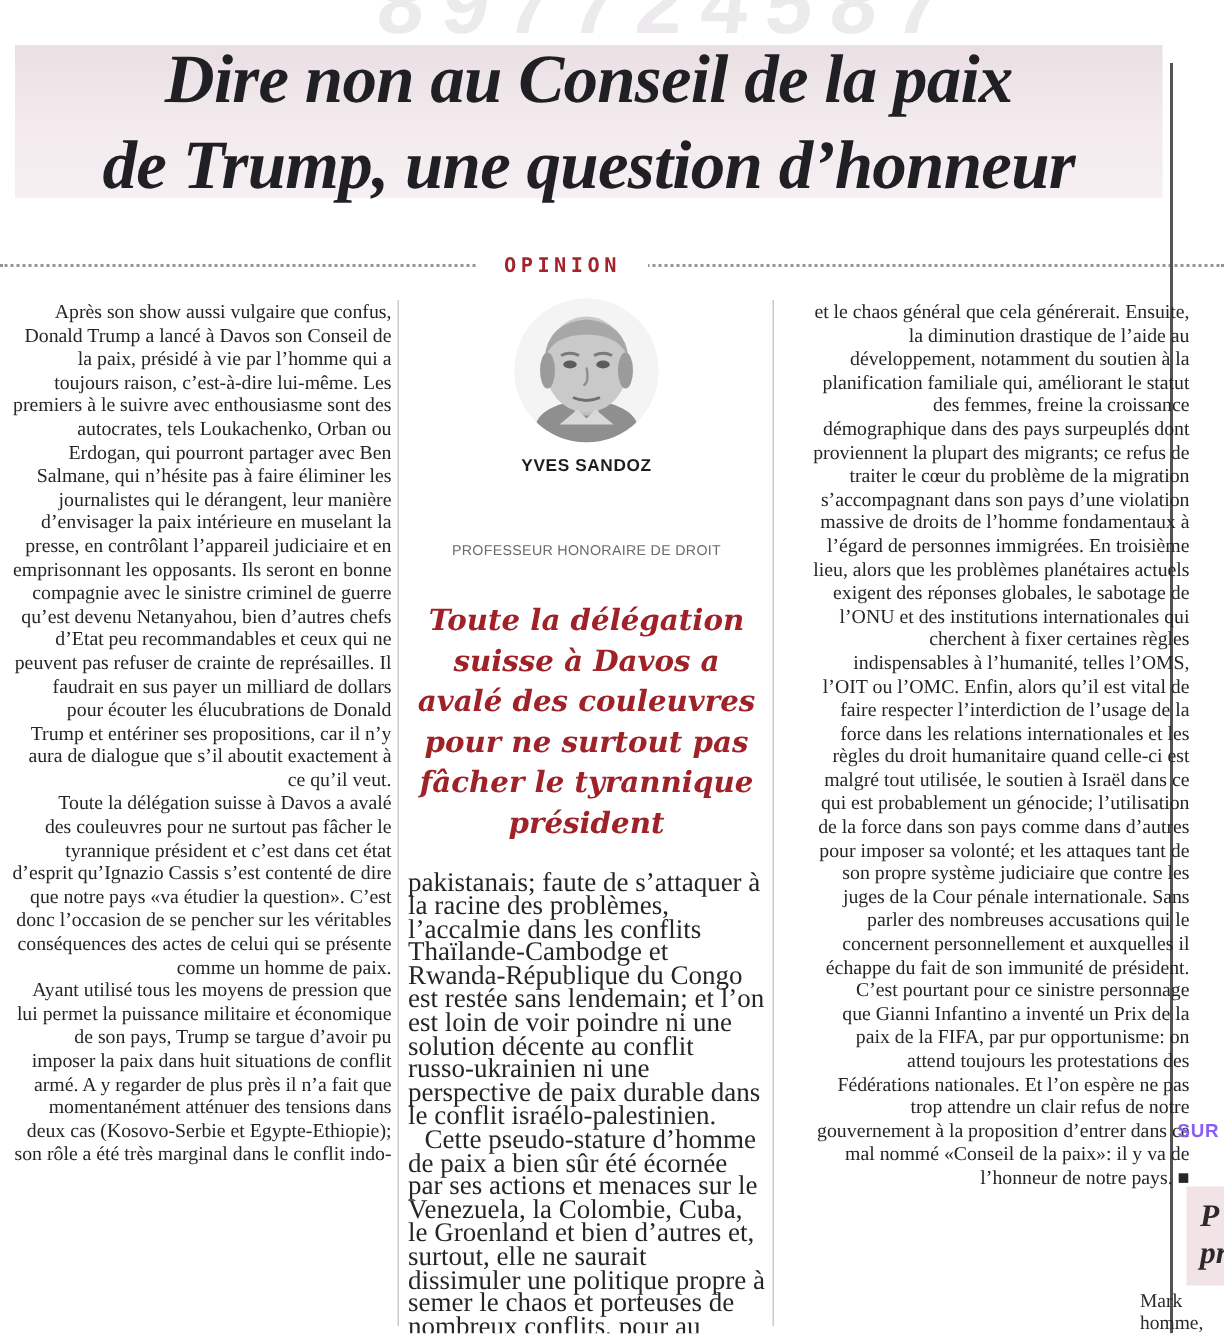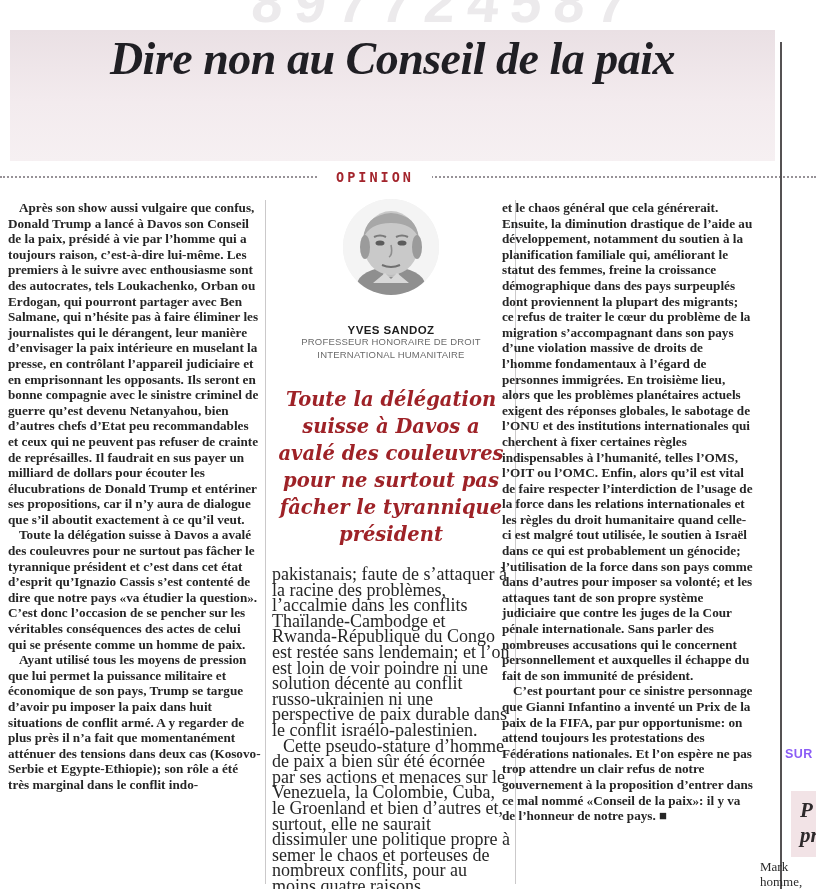--- a/index.html
+++ b/index.html
@@ -4,50 +4,50 @@
 <style>
   html,body{margin:0;padding:0;background:#ffffff;}
   .page{position:relative;width:816px;height:889px;background:#ffffff;overflow:hidden;
         font-family:"Liberation Serif",serif;}
 
   
   .ghost{position:absolute;top:-30px;left:252px;font:700 56px "Liberation Sans",sans-serif;
          color:#eceaec;letter-spacing:12px;transform:skewX(-6deg);white-space:nowrap;}
 
   
-  .title-block{position:absolute;left:10px;top:30px;width:765px;height:131px;
+  .title-block{position:absolute;left:10px;top:30px;width:765px;height:102px;
                background:linear-gradient(180deg,#eae0e4 0%,#f3ebee 55%,#f6f0f2 100%);
-               display:flex;flex-direction:column;justify-content:space-between;text-align:center;}
+               display:flex;flex-direction:column;justify-content:center;text-align:center;}
   .title-line{font:italic 700 46px/57px "Liberation Serif",serif;color:#201f24;letter-spacing:-0.5px;}
 
   
   .opinion-row{position:absolute;top:176px;left:0;width:816px;height:0;border-top:2px dotted #979297;}
   .opinion-label{position:absolute;top:-9px;left:318px;background:#ffffff;padding:0 18px;
                  font:700 13.5px "DejaVu Sans Mono",monospace;color:#a3242c;letter-spacing:3px;text-align:right;}
 
   
   .v-rule{position:absolute;background:#cbc9ca;width:1px;}
   .v-rule.sep1{left:265px;top:200px;height:684px;}
   .v-rule.sep2{left:515px;top:200px;height:684px;}
   .v-rule.page-edge{left:780px;top:42px;height:847px;width:2px;background:#555253;}
 
   
-  .col{position:absolute;top:200px;font-size:13.2px;line-height:15.6px;color:#262626;text-align:left;font-weight:bold;}
+  .col{position:absolute;top:200px;font-size:13.2px;line-height:15.6px;color:#262626;text-align:right;}
   .col p{margin:0;}
   .col p.indent{text-indent:11px;}
   #col1{left:8px;width:253px;}
-  #col3{left:502px;width:251px;}
+  #col3{left:542px;width:251px;}
 
   
   #col2wrap{position:absolute;left:272px;top:199px;width:238px;}
   .photo-wrap{width:96px;height:96px;border-radius:50%;overflow:hidden;margin:0 auto;background:#f0f0f0;}
-  .author-name{margin-top:29px;text-align:center;font:700 11.5px "Liberation Sans",sans-serif;
+  .author-name{margin-top:10px;text-align:center;font:700 11.5px "Liberation Sans",sans-serif;
                color:#1d1d1d;letter-spacing:0.4px;}
   .author-role{text-align:center;font:400 9.5px/12.5px "Liberation Sans",sans-serif;
-               color:#6b6b6b;letter-spacing:0.2px;}
+               color:#6b6b6b;letter-spacing:0.2px;margin-top:45px;}
   .quote{margin:25px 1px 19px;text-align:center;
          font:italic 700 19.5px/27px "DejaVu Serif",serif;color:#9e2227;}
   #col2{position:static;font-size:18px;line-height:15.6px;color:#262626;}
   #col2 p{margin:0;}
   #col2 p.indent{text-indent:11px;}
 
   
   .next-kicker{position:absolute;left:785px;top:747px;font:700 12.5px "Liberation Sans",sans-serif;
                color:#8b5cf6;letter-spacing:0.5px;}
   .next-box{position:absolute;left:791px;top:791px;width:30px;height:66px;background:#f2e3e6;
@@ -58,20 +58,21 @@
 </style>
 </head>
 <body>
 
 <div class="page">
 
   <div class="ghost">897724587</div>
 
   <div class="title-block">
     <div class="title-line">Dire non au Conseil de la paix</div>
+    <div class="title-line">de Trump, une question d’honneur</div>
   </div>
 
   <div class="opinion-row">
     <span class="opinion-label">OPINION</span>
   </div>
 
   <div class="v-rule sep1"></div>
   <div class="v-rule sep2"></div>
   <div class="v-rule page-edge"></div>
 
@@ -95,21 +96,20 @@
         <ellipse cx="59" cy="44" rx="4.5" ry="2.6" fill="#5c5c5c"></ellipse>
         <path d="M31 38 Q37 35 43 38" stroke="#7a7a7a" stroke-width="2" fill="none"></path>
         <path d="M53 38 Q59 35 65 38" stroke="#7a7a7a" stroke-width="2" fill="none"></path>
         <path d="M48 46 Q50 56 46 58" stroke="#8e8e8e" stroke-width="1.6" fill="none"></path>
         <path d="M39 66 Q48 70 57 66" stroke="#6f6f6f" stroke-width="2" fill="none"></path>
         <path d="M30 84 L42 74 L48 80 L54 74 L66 84 Z" fill="#d8d8d8"></path>
       </svg>
     </div>
     <div class="author-name">YVES SANDOZ</div>
     <div class="author-role">PROFESSEUR HONORAIRE DE DROIT</div>
-    <div class="author-role">INTERNATIONAL HUMANITAIRE</div>
     <div class="quote">Toute la délégation suisse à Davos a avalé des couleuvres pour ne surtout pas fâcher le tyrannique président</div>
     <div id="col2">
         <p class="">pakistanais; faute de s’attaquer à la racine des problèmes, l’accalmie dans les conflits Thaïlande-Cambodge et Rwanda-République du Congo est restée sans lendemain; et l’on est loin de voir poindre ni une solution décente au conflit russo-ukrainien ni une perspective de paix durable dans le conflit israélo-palestinien.</p>
         <p class="indent">Cette pseudo-stature d’homme de paix a bien sûr été écornée par ses actions et menaces sur le Venezuela, la Colombie, Cuba, le Groenland et bien d’autres et, surtout, elle ne saurait dissimuler une politique propre à semer le chaos et porteuses de nombreux conflits, pour au moins quatre raisons.</p>
       </div>
   </div>
 
   <div class="col" id="col3">
       <p class="">et le chaos général que cela générerait. Ensuite, la diminution drastique de l’aide au développement, notamment du soutien à la planification familiale qui, améliorant le statut des femmes, freine la croissance démographique dans des pays surpeuplés dont proviennent la plupart des migrants; ce refus de traiter le cœur du problème de la migration s’accompagnant dans son pays d’une violation massive de droits de l’homme fondamentaux à l’égard de personnes immigrées. En troisième lieu, alors que les problèmes planétaires actuels exigent des réponses globales, le sabotage de l’ONU et des institutions internationales qui cherchent à fixer certaines règles indispensables à l’humanité, telles l’OMS, l’OIT ou l’OMC. Enfin, alors qu’il est vital de faire respecter l’interdiction de l’usage de la force dans les relations internationales et les règles du droit humanitaire quand celle-ci est malgré tout utilisée, le soutien à Israël dans ce qui est probablement un génocide; l’utilisation de la force dans son pays comme dans d’autres pour imposer sa volonté; et les attaques tant de son propre système judiciaire que contre les juges de la Cour pénale internationale. Sans parler des nombreuses accusations qui le concernent personnellement et auxquelles il échappe du fait de son immunité de président.</p>
       <p class="indent">C’est pourtant pour ce sinistre personnage que Gianni Infantino a inventé un Prix de la paix de la FIFA, par pur opportunisme: on attend toujours les protestations des Fédérations nationales. Et l’on espère ne pas trop attendre un clair refus de notre gouvernement à la proposition d’entrer dans ce mal nommé «Conseil de la paix»: il y va de l’honneur de notre pays. ■</p>

